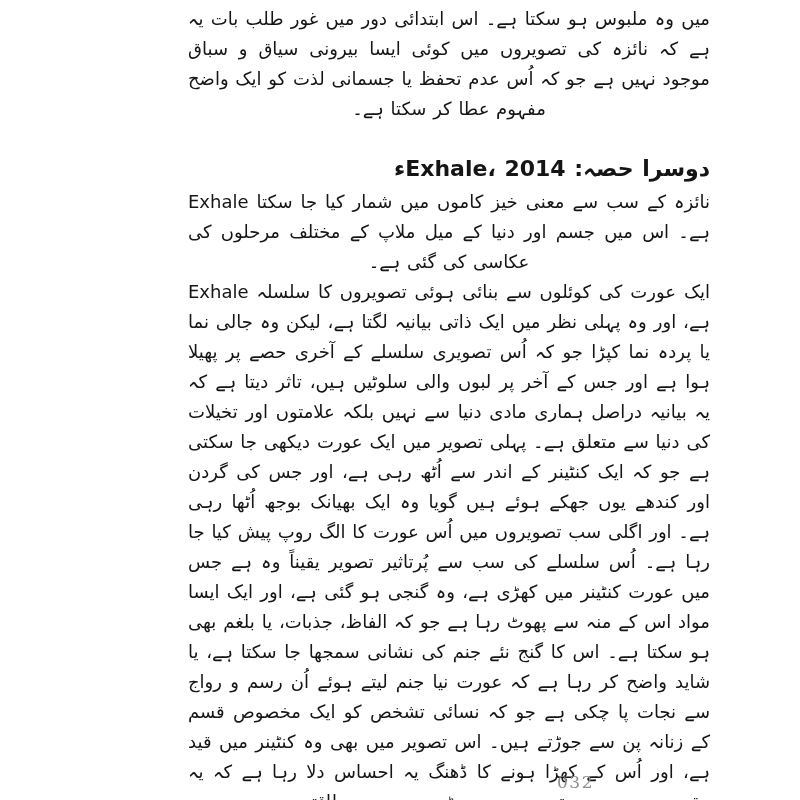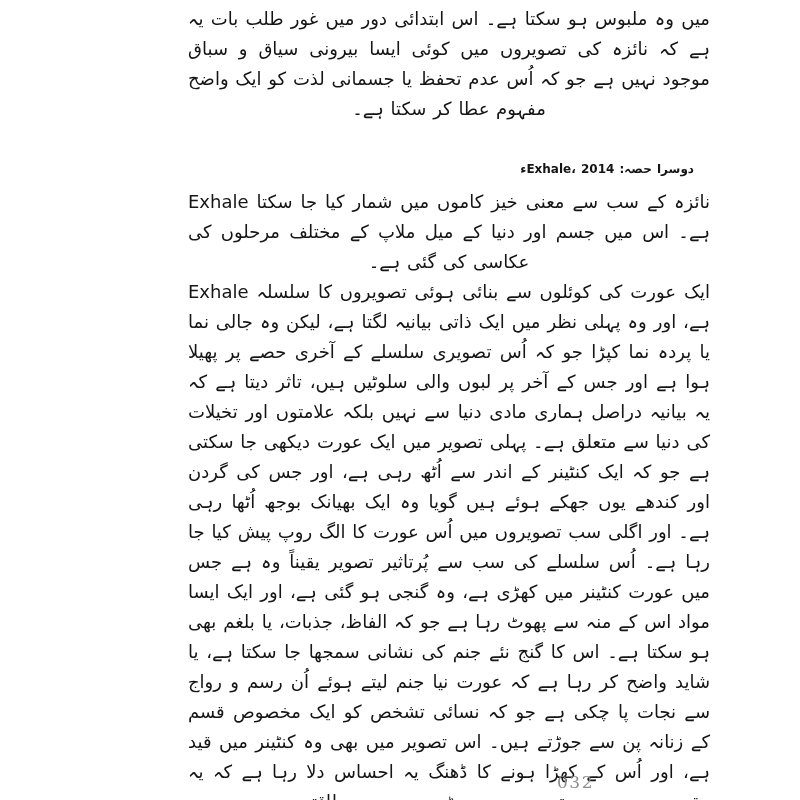--- a/index.html
+++ b/index.html
@@ -35,24 +35,24 @@
       line-height: 30px;
       text-align: justify;
       text-align-last: center;
       word-spacing: 1px;
     }
     .body-par.continues {
       
       text-align-last: justify;
     }
     .heading {
-      margin: 30px 16px 3px 0;
+      margin: 30px 0 3px 0;
       padding: 0;
       direction: rtl;
-      font-size: 12px;
+      font-size: 22px;
       line-height: 30px;
       font-weight: bold;
       text-align: right;
       word-spacing: 1px;
     }
     .pagenum {
       position: absolute;
       left: 557px;
       top: 769px;
       font-family: "DejaVu Serif", serif;

